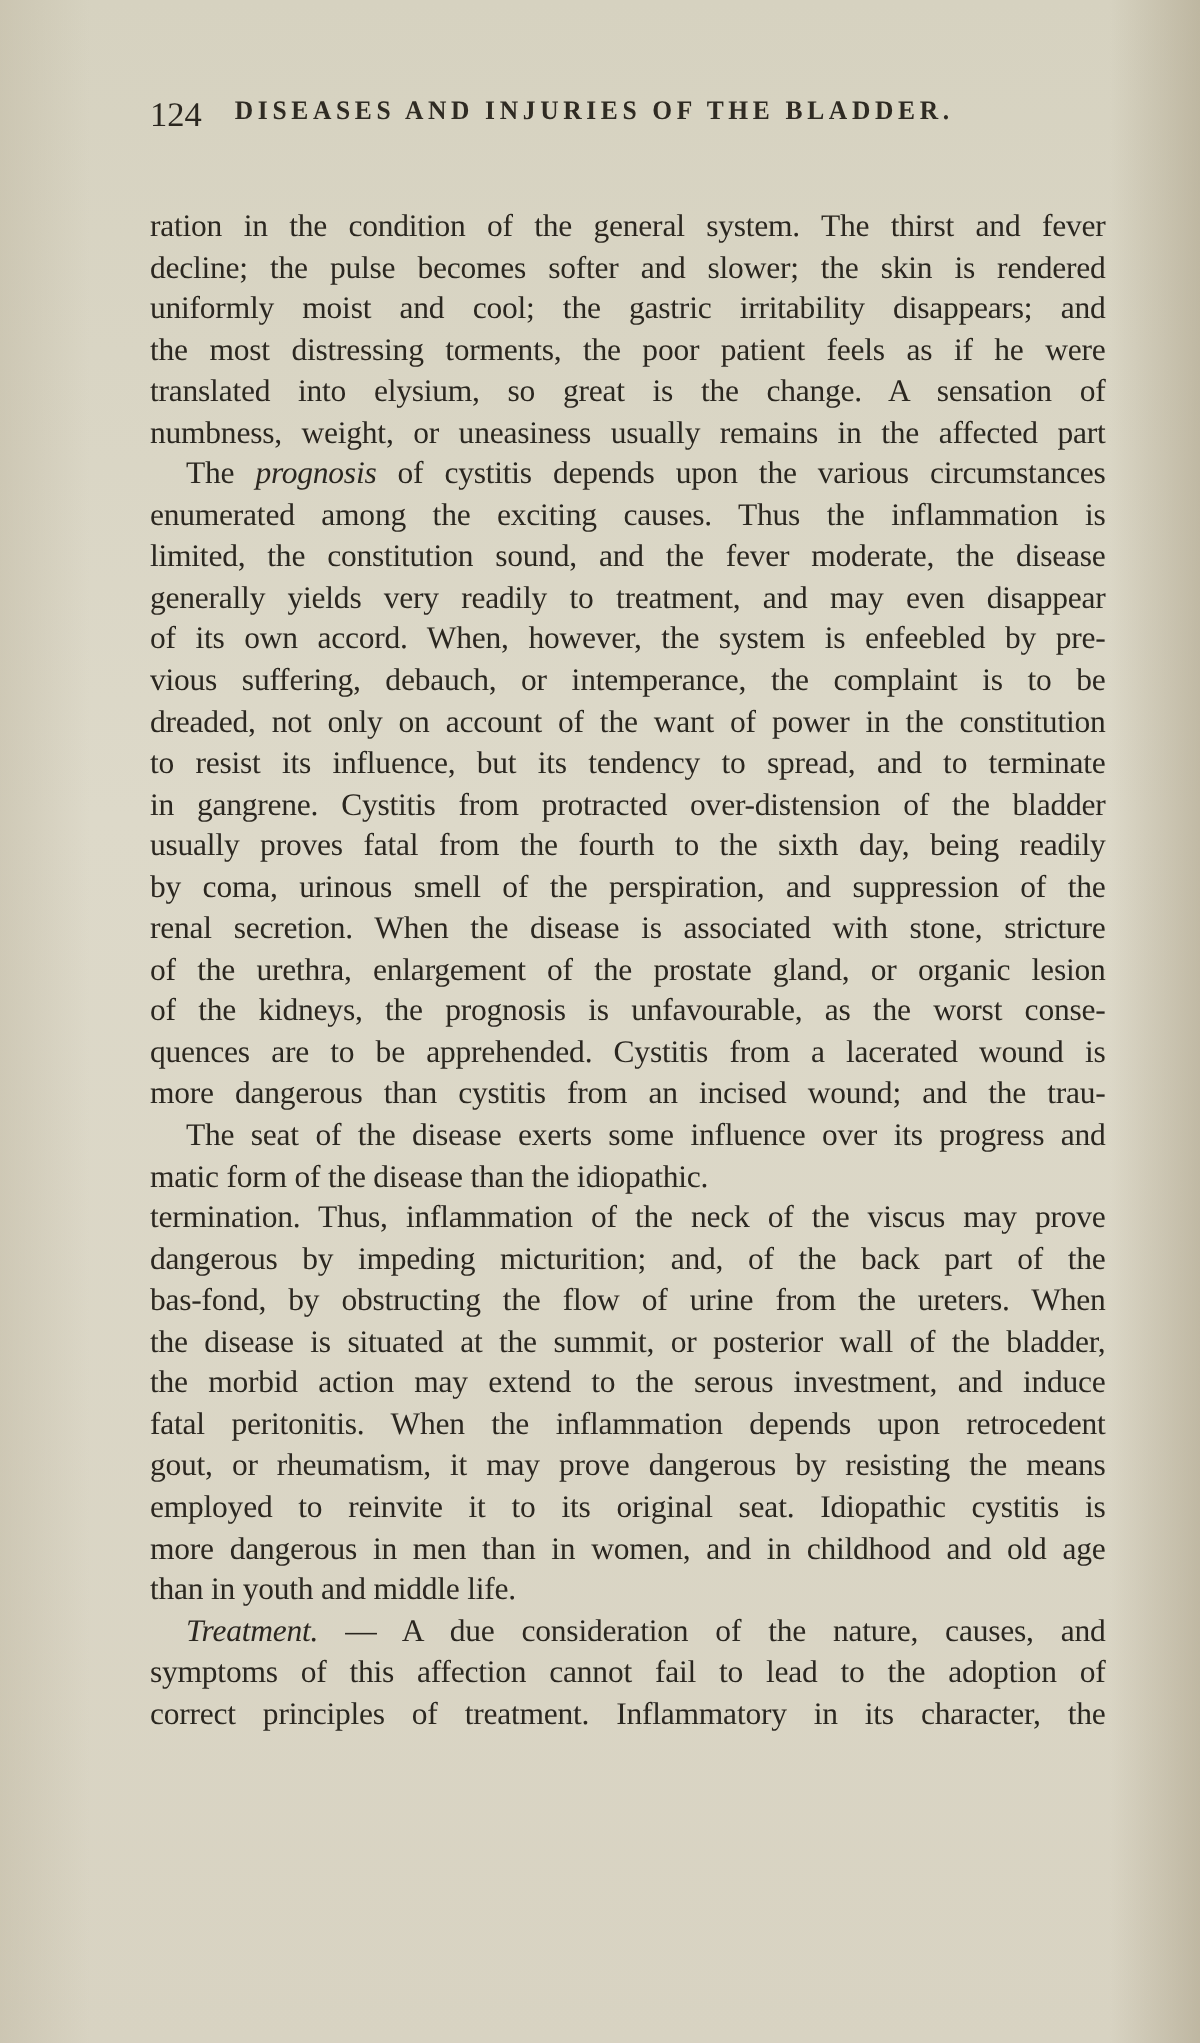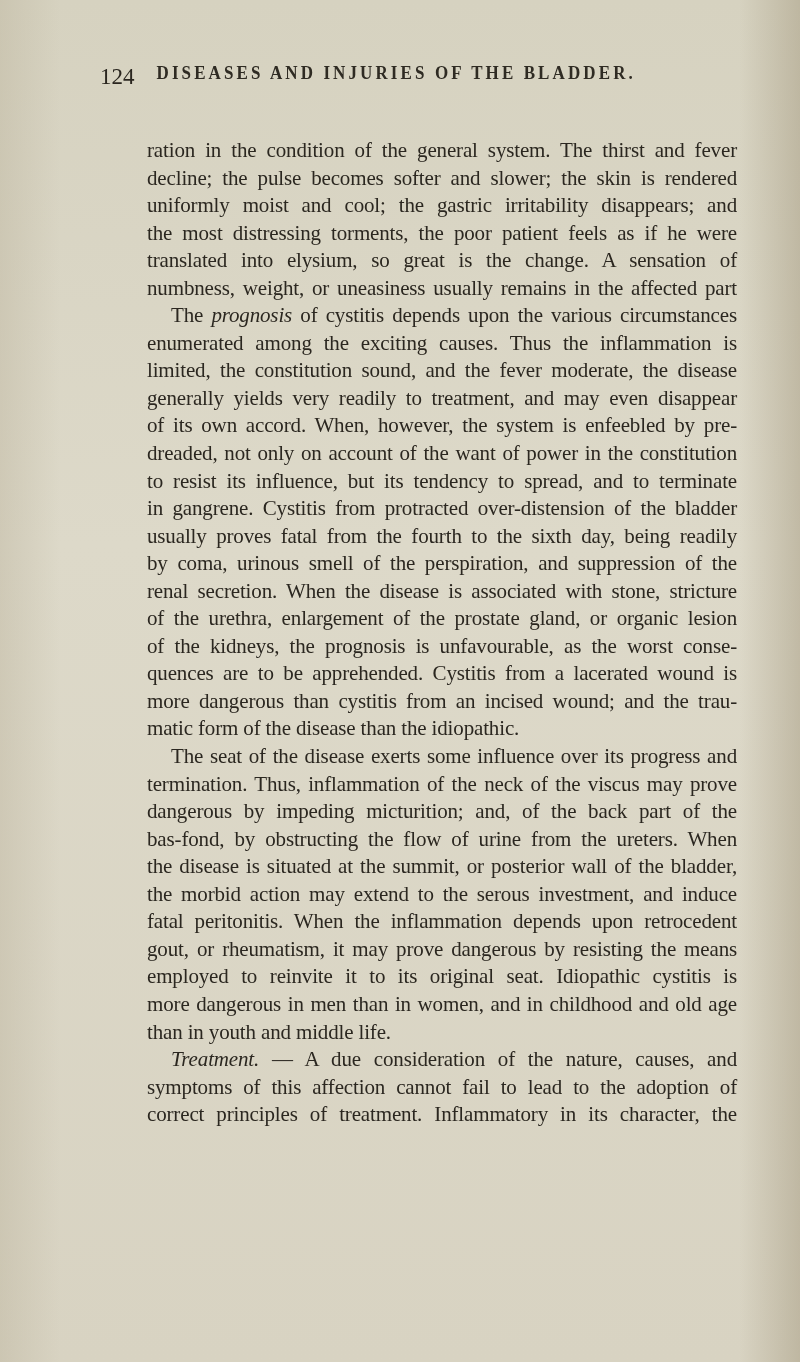--- a/index.html
+++ b/index.html
@@ -53,21 +53,20 @@
       width: 637px;
     }
     .line {
       height: 27.55px;
       line-height: 27.55px;
       font-size: 21px;
       white-space: nowrap;
       text-align: justify;
       text-align-last: justify;
       letter-spacing: -0.15px;
-      margin-left: 47px;
     }
     .line.last {
       text-align-last: left;
     }
     .line.indent {
       padding-left: 24px;
     }
     .line span { display: inline; }
     em { font-style: italic; }
   </style>
@@ -88,33 +87,34 @@
     <div class="line">uniformly moist and cool; the gastric irritability disappears; and</div>
     <div class="line">the most distressing torments, the poor patient feels as if he were</div>
     <div class="line">translated into elysium, so great is the change.  A sensation of</div>
     <div class="line">numbness, weight, or uneasiness usually remains in the affected part</div>
 
     <div class="line indent"><span>The </span><em>prognosis</em><span> of cystitis depends upon the various circumstances</span></div>
     <div class="line">enumerated among the exciting causes.  Thus the inflammation is</div>
     <div class="line">limited, the constitution sound, and the fever moderate, the disease</div>
     <div class="line">generally yields very readily to treatment, and may even disappear</div>
     <div class="line">of its own accord.  When, however, the system is enfeebled by pre-</div>
+    <div class="line">vious suffering, debauch, or intemperance, the complaint is to be</div>
     <div class="line">dreaded, not only on account of the want of power in the constitution</div>
     <div class="line">to resist its influence, but its tendency to spread, and to terminate</div>
     <div class="line">in gangrene.  Cystitis from protracted over-distension of the bladder</div>
     <div class="line">usually proves fatal from the fourth to the sixth day, being readily</div>
     <div class="line">by coma, urinous smell of the perspiration, and suppression of the</div>
     <div class="line">renal secretion.  When the disease is associated with stone, stricture</div>
     <div class="line">of the urethra, enlargement of the prostate gland, or organic lesion</div>
     <div class="line">of the kidneys, the prognosis is unfavourable, as the worst conse-</div>
     <div class="line">quences are to be apprehended.  Cystitis from a lacerated wound is</div>
     <div class="line">more dangerous than cystitis from an incised wound; and the trau-</div>
+    <div class="line indent">The seat of the disease exerts some influence over its progress and</div>
+
     <div class="line last">matic form of the disease than the idiopathic.</div>
-
-    <div class="line indent">The seat of the disease exerts some influence over its progress and</div>
     <div class="line">termination.  Thus, inflammation of the neck of the viscus may prove</div>
     <div class="line">dangerous by impeding micturition; and, of the back part of the</div>
     <div class="line">bas-fond, by obstructing the flow of urine from the ureters.  When</div>
     <div class="line">the disease is situated at the summit, or posterior wall of the bladder,</div>
     <div class="line">the morbid action may extend to the serous investment, and induce</div>
     <div class="line">fatal peritonitis.  When the inflammation depends upon retrocedent</div>
     <div class="line">gout, or rheumatism, it may prove dangerous by resisting the means</div>
     <div class="line">employed to reinvite it to its original seat.  Idiopathic cystitis is</div>
     <div class="line">more dangerous in men than in women, and in childhood and old age</div>
     <div class="line last">than in youth and middle life.</div>

